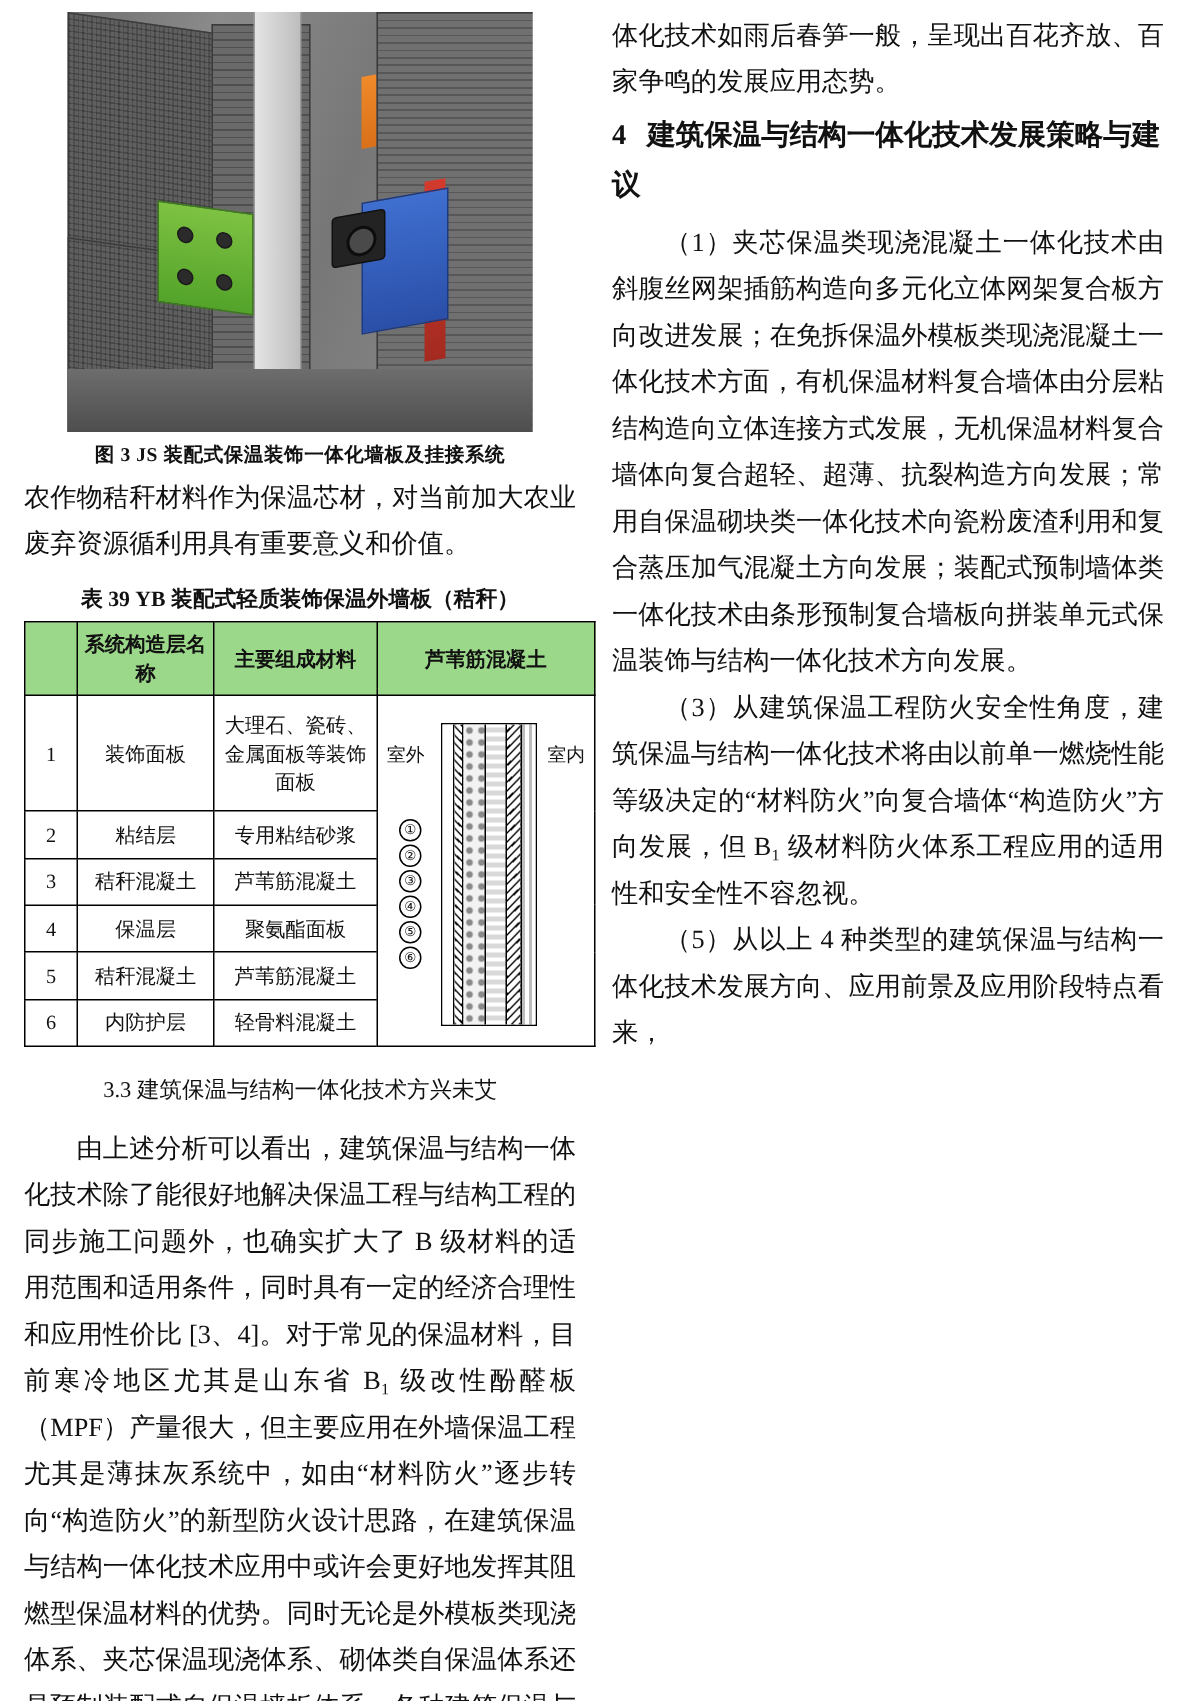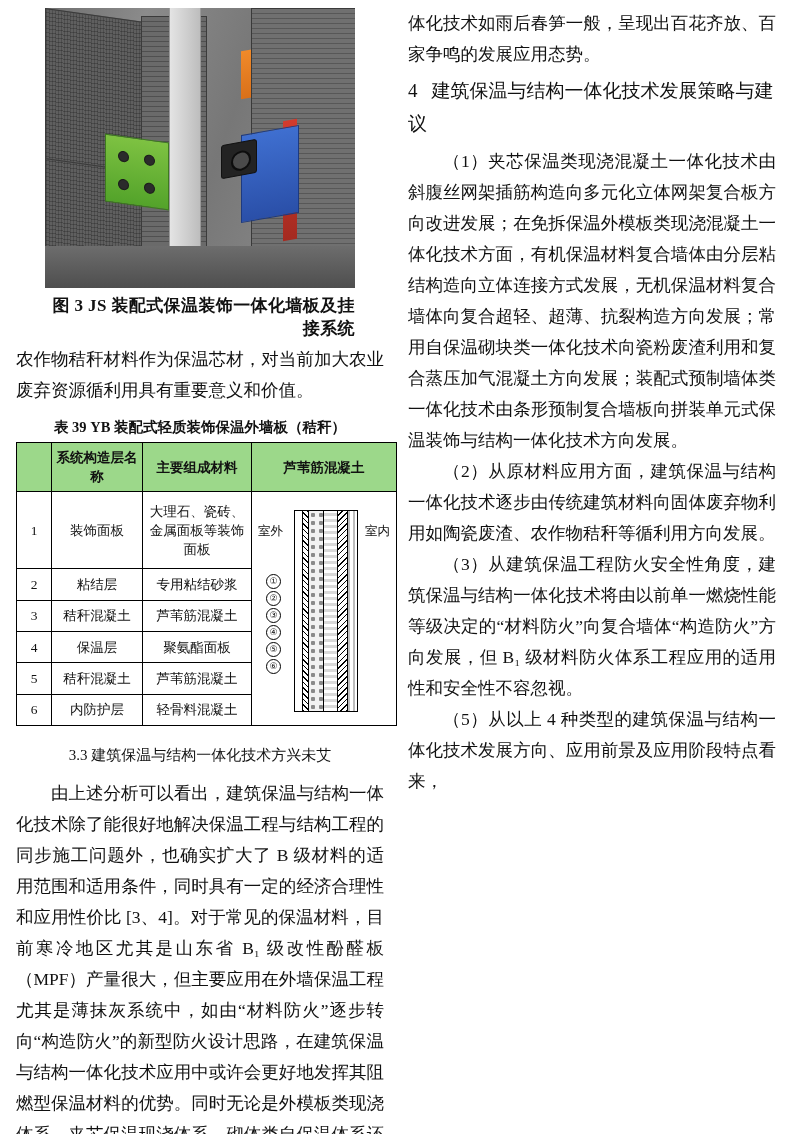--- a/index.html
+++ b/index.html
@@ -126,22 +126,22 @@
   .f-lightgray {
     position: absolute; left: 124px; top: 0px; width: 30px; height: 280px;
     background: linear-gradient(90deg,#e4e4e4,#bdbdbd);
     border-left: 1px solid #9a9a9a; border-right: 1px solid #9a9a9a;
   }
   .f-bottom-dark {
     position: absolute; left: 0; bottom: 0; width: 310px; height: 42px;
     background: linear-gradient(180deg,#6d6d6d,#4e4e4e);
   }
   .fig-caption {
-    text-align: right;
-    font-size: 17px;
+    text-align: center;
+    font-size: 13px;
     font-weight: bold;
     margin-top: 6px;
     margin-bottom: 1px;
     letter-spacing: 0.4px;
   }
 
   
   p.body {
     font-size: 17.5px;
     line-height: 31px;
@@ -153,21 +153,21 @@
   p.body.noindent { text-indent: 0; font-family: Liberation Serif, serif; }
   h2.sec {
     font-size: 15px;
     font-weight: normal;
     margin: 14px 0 8px 0;
     line-height: 30px;
     text-align: center;
   }
   .sec-right {
     font-size: 19px;
-    font-weight: normal;
+    font-weight: bold;
     line-height: 33px;
     margin: 4px 0 6px 0;
   }
   .sec-right .lbl { margin-left: 14px; }
 
   
   .tbl-title {
     text-align: center;
     font-size: 14.5px;
     font-weight: bold;
@@ -354,19 +354,18 @@
 
   <div class="col col-right">
 
     <p class="body noindent">体化技术如雨后春笋一般，呈现出百花齐放、百家争鸣的发展应用态势。</p>
 
     <div class="sec-right">
       <span>4</span><span class="lbl">建筑保温与结构一体化技术发展策略与建议</span>
     </div>
 
     <p class="body">（1）夹芯保温类现浇混凝土一体化技术由斜腹丝网架插筋构造向多元化立体网架复合板方向改进发展；在免拆保温外模板类现浇混凝土一体化技术方面，有机保温材料复合墙体由分层粘结构造向立体连接方式发展，无机保温材料复合墙体向复合超轻、超薄、抗裂构造方向发展；常用自保温砌块类一体化技术向瓷粉废渣利用和复合蒸压加气混凝土方向发展；装配式预制墙体类一体化技术由条形预制复合墙板向拼装单元式保温装饰与结构一体化技术方向发展。</p>
-    <p class="body">（2）从原材料应用方面，建筑保温与结构一体化技术逐步由传统建筑材料向固体废弃物利用如陶瓷废渣、农作物秸秆等循利用方向发展。</p>
     <p class="body">（3）从建筑保温工程防火安全性角度，建筑保温与结构一体化技术将由以前单一燃烧性能等级决定的“材料防火”向复合墙体“构造防火”方向发展，但 B₁ 级材料防火体系工程应用的适用性和安全性不容忽视。</p>
     <p class="body">（5）从以上 4 种类型的建筑保温与结构一体化技术发展方向、应用前景及应用阶段特点看来，</p>
 
   </div>
 
 </div>
 
 </body></html>

